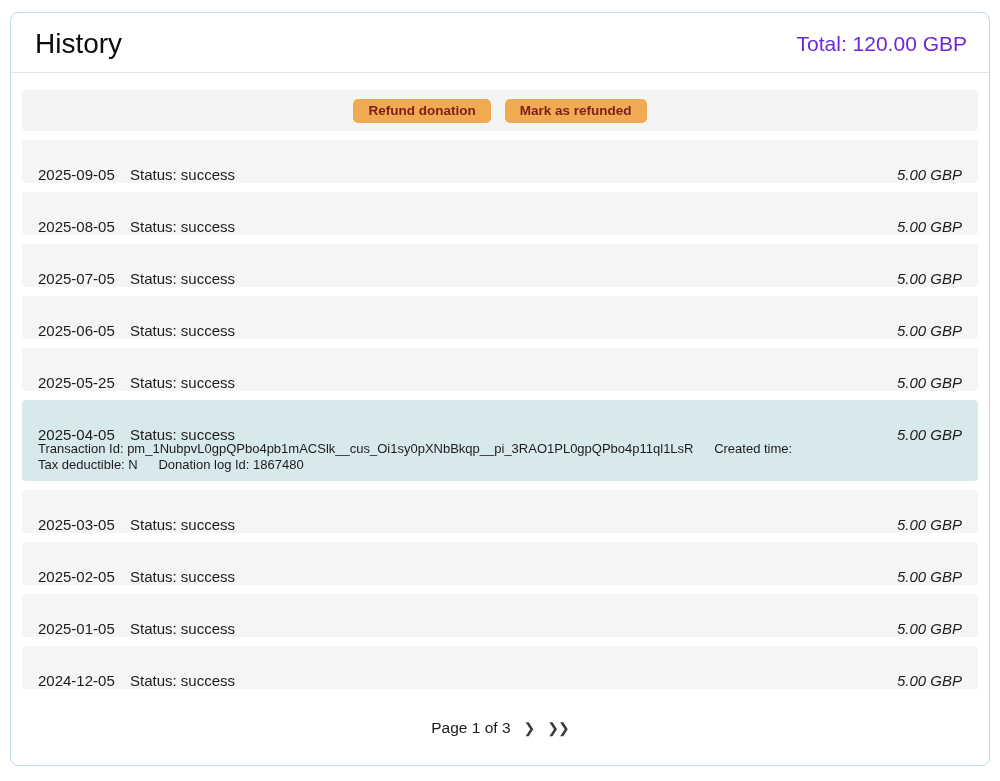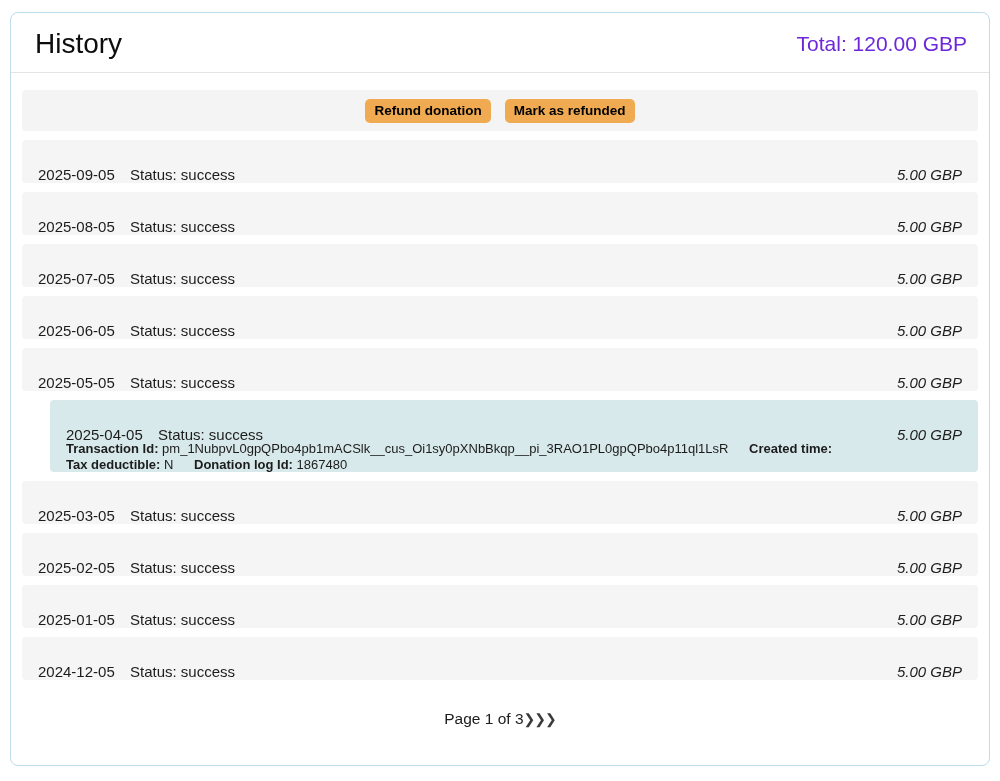--- a/index.html
+++ b/index.html
@@ -34,60 +34,61 @@
   .panel-total{font-size:21px;color:#6d28d9;}
   .panel-body{padding:17px 11px 0 11px;}
   .action-bar{
     background:var(--bar-bg);
     border-radius:4px;
     height:41px;
     display:flex;justify-content:center;align-items:center;gap:14px;
   }
   .btn{
     background:var(--accent);
-    color:#000000;
+    color:#7f1d1d;
     font-weight:bold;
     font-size:13.5px;
     font-family:inherit;
     border:none;
     border-radius:5px;
-    padding:5px 9px;
+    padding:5px 15px;
     height:24px;
     line-height:14px;
     cursor:pointer;
   }
   .row{
     background:var(--row-bg);
     border-radius:4px;
     margin-top:9px;
     padding:0 16px;
   }
   .row.expanded{
     background:var(--row-expanded-bg);
-    margin-left:28px;
+    padding-bottom:9px;
   }
   .row-main{
     display:flex;align-items:flex-end;
     height:43px;
     font-size:15px;
   }
   .row-date{width:92px;flex:0 0 92px;}
   .row-status{flex:1 1 auto;}
   .row-amount{flex:0 0 auto;text-align:right;font-style:italic;}
   .row-details{
     font-size:13px;
     line-height:15.5px;
     margin-top:-2px;
   }
   .detail-line{white-space:nowrap;}
   .detail-item{margin-right:17px;}
   .detail-item:last-child{margin-right:0;}
-  .detail-label{font-weight:bold;}
+  .detail-label{font-weight:normal;}
   .pagination{
     display:flex;justify-content:center;align-items:center;
+    gap:13px;
     padding:30px 0 26px 0;
     font-size:15.5px;
   }
   .page-chevron{
     font-size:14px;
     font-weight:bold;
     color:#3a3a3a;
     cursor:pointer;
     letter-spacing:-1px;
     font-family:"DejaVu Sans",sans-serif;
@@ -137,21 +138,21 @@
     <div class="row">
       <div class="row-main">
         <span class="row-date">2025-06-05</span>
         <span class="row-status">Status: success</span>
         <span class="row-amount">5.00 GBP</span>
       </div>
     </div>
 
     <div class="row">
       <div class="row-main">
-        <span class="row-date">2025-05-05</span>
+        <span class="row-date">2025-05-25</span>
         <span class="row-status">Status: success</span>
         <span class="row-amount">5.00 GBP</span>
       </div>
     </div>
 
     <div class="row expanded">
       <div class="row-main">
         <span class="row-date">2025-04-05</span>
         <span class="row-status">Status: success</span>
         <span class="row-amount">5.00 GBP</span>

